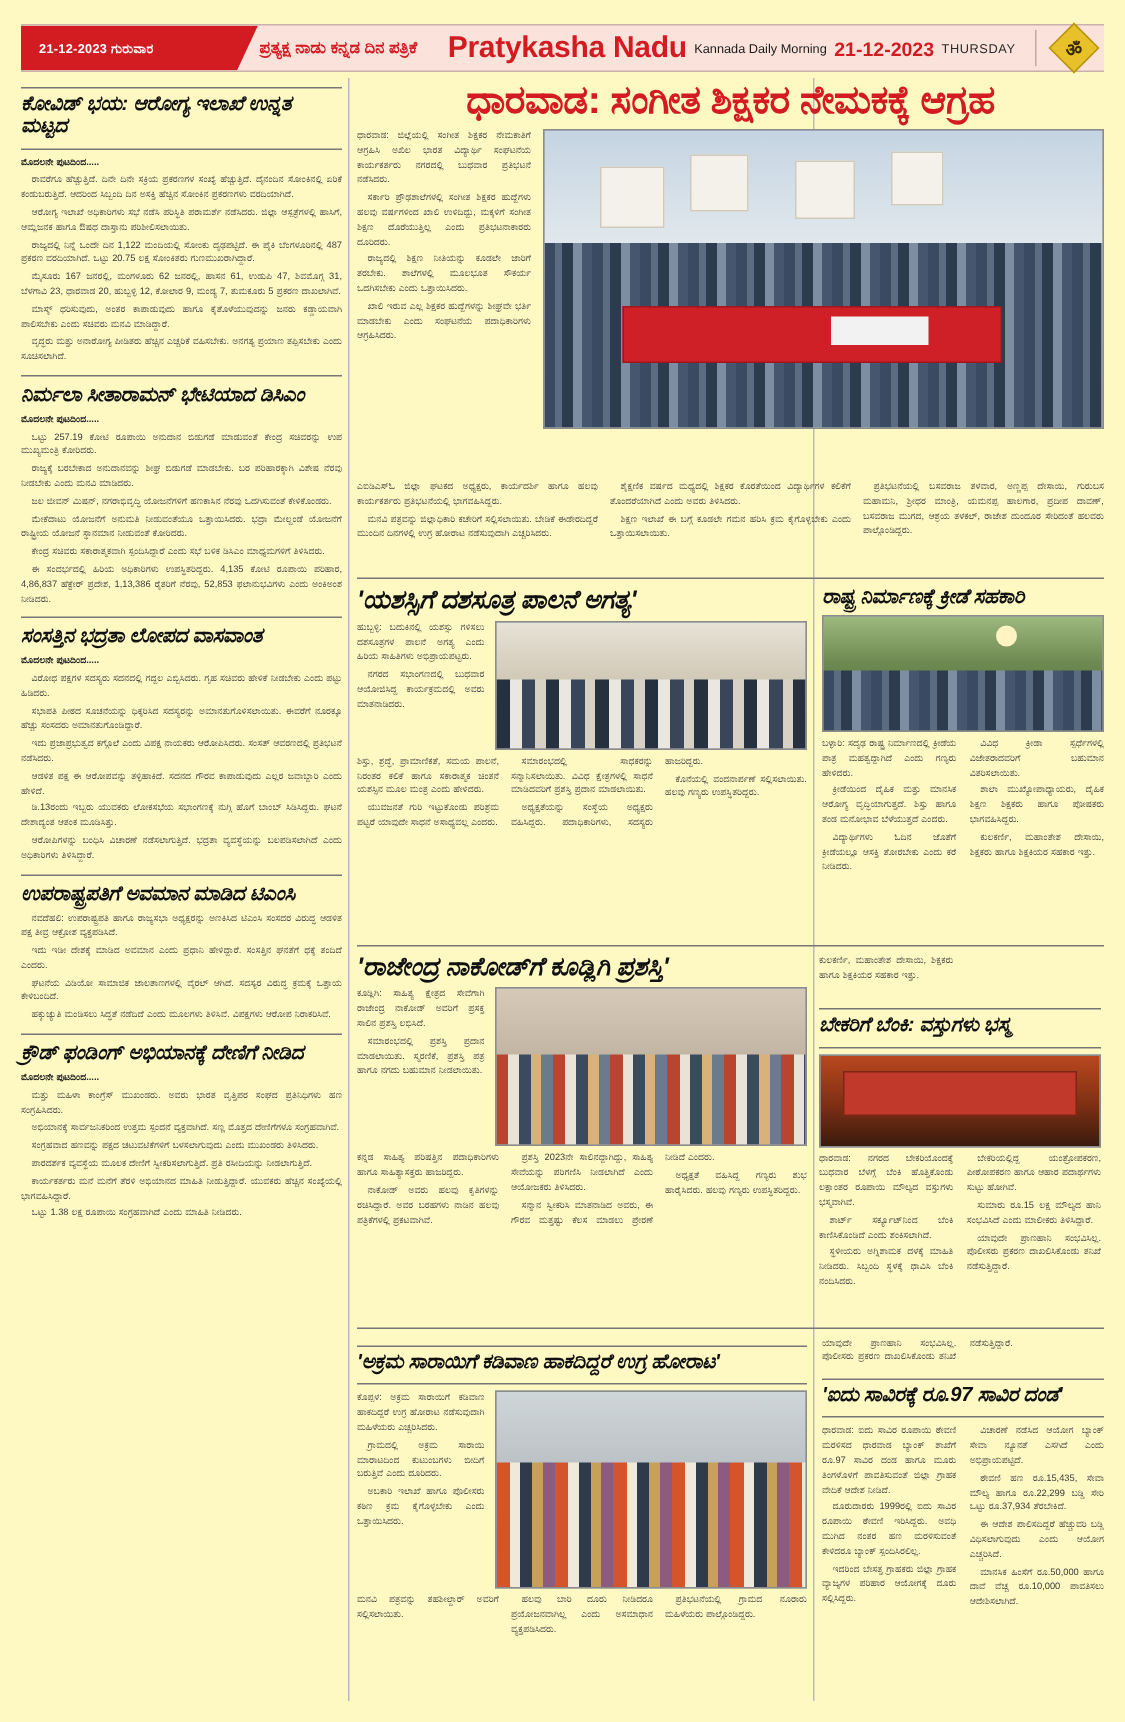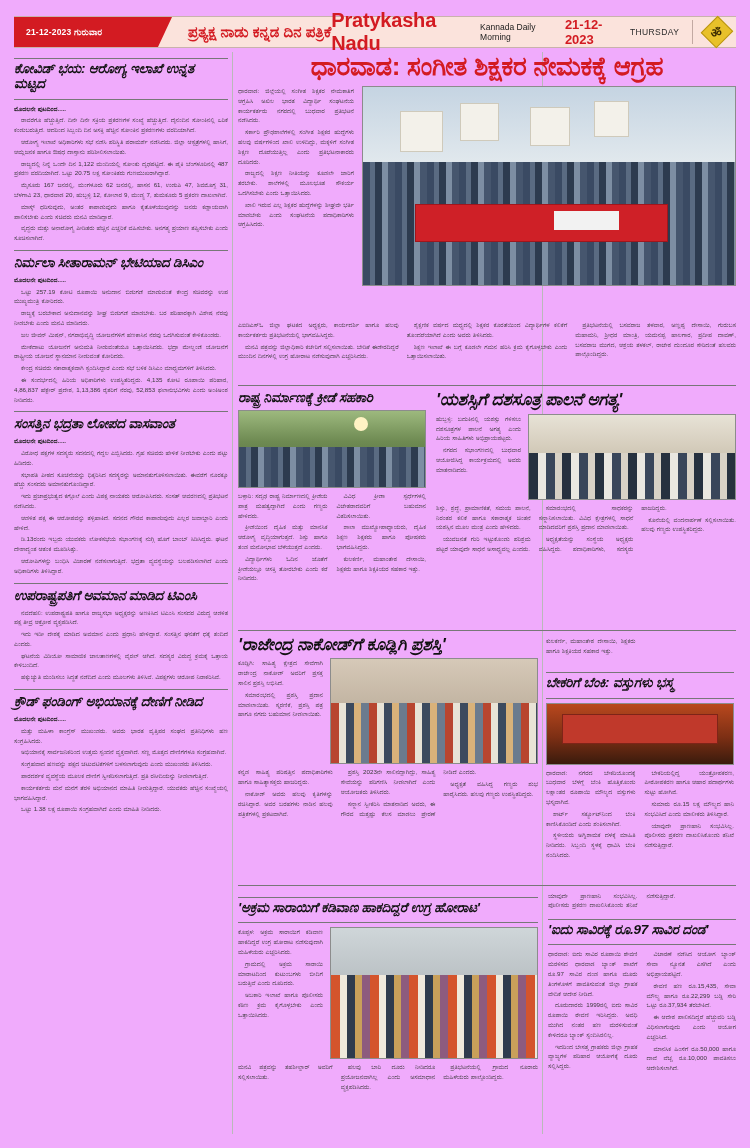--- a/index.html
+++ b/index.html
@@ -1,26 +1,26 @@
 <!DOCTYPE html>
 <html><head>
 <meta charset="utf-8">
 <style>
   html,body{margin:0;padding:0;background:#8a8a8a;}
   body{font-family:"Liberation Sans",sans-serif;}
-  .page{width:750px;height:1148px;background:#f0abfc;position:relative;overflow:hidden;box-sizing:border-box;}
+  .page{width:750px;height:1148px;background:#fef9c3;position:relative;overflow:hidden;box-sizing:border-box;}
 
   
   .masthead{position:absolute;left:14px;top:16px;width:722px;height:30px;
             background:#fbe3dc;border-top:1px solid #c9b2ac;border-bottom:1px solid #c9b2ac;
             display:flex;align-items:center;}
   .dateflag{background:#d31b22;color:#fff;font-size:8.5px;font-weight:bold;letter-spacing:.2px;
             height:30px;display:flex;align-items:center;padding:0 16px 0 12px;
             clip-path:polygon(0 0,100% 0,calc(100% - 14px) 100%,0 100%);min-width:130px;}
-  .kan-title{color:#d31b22;font-size:15px;font-weight:bold;margin-left:16px;white-space:nowrap;}
+  .kan-title{color:#d31b22;font-size:11px;font-weight:bold;margin-left:1px;white-space:nowrap;}
   .mast-right{margin-left:auto;display:flex;align-items:center;gap:5px;padding-right:8px;}
   .brand{color:#d31b22;font-size:20px;font-weight:bold;letter-spacing:-.2px;}
   .brand-sub{color:#1a1a1a;font-size:8.5px;}
   .mast-date{color:#d31b22;font-size:13px;font-weight:bold;}
   .mast-day{color:#2a2a2a;font-size:8.5px;letter-spacing:.4px;}
   .mast-div{width:1px;height:24px;background:#c2a9a2;margin:0 8px;}
   .om{width:22px;height:22px;background:#e8c12a;transform:rotate(45deg);
       display:flex;align-items:center;justify-content:center;border:1px solid #b89413;}
   .om span{transform:rotate(-45deg);font-size:12px;color:#3a2a00;font-weight:bold;}
 
@@ -197,55 +197,55 @@
           <p>ಶೈಕ್ಷಣಿಕ ವರ್ಷದ ಮಧ್ಯದಲ್ಲಿ ಶಿಕ್ಷಕರ ಕೊರತೆಯಿಂದ ವಿದ್ಯಾರ್ಥಿಗಳ ಕಲಿಕೆಗೆ ತೊಂದರೆಯಾಗಿದೆ ಎಂದು ಅವರು ತಿಳಿಸಿದರು.</p>
           <p>ಶಿಕ್ಷಣ ಇಲಾಖೆ ಈ ಬಗ್ಗೆ ಕೂಡಲೇ ಗಮನ ಹರಿಸಿ ಕ್ರಮ ಕೈಗೊಳ್ಳಬೇಕು ಎಂದು ಒತ್ತಾಯಿಸಲಾಯಿತು.</p>
           <p>ಪ್ರತಿಭಟನೆಯಲ್ಲಿ ಬಸವರಾಜ ತಳವಾರ, ಅಣ್ಣಪ್ಪ ದೇಸಾಯಿ, ಗುರುಬಸ ಮಹಾಮನಿ, ಶ್ರೀಧರ ಮಾಂತ್ರಿ, ಯಮನಪ್ಪ ಹಾಲಗಾರ, ಪ್ರದೀಪ ದಾವಣ್, ಬಸವರಾಜ ಮುಗದ, ಆಶ್ರಯ ತಳಕಲ್, ರಾಜೇಶ ದುಂದೂರ ಸೇರಿದಂತೆ ಹಲವರು ಪಾಲ್ಗೊಂಡಿದ್ದರು.</p>
         </div>
       </div>
 
       <div class="rule-h"></div>
 
       <div style="display:flex;gap:10px;">
 
+        <div style="width:300px;">
+          <div class="hl-sec">'ಯಶಸ್ಸಿಗೆ ದಶಸೂತ್ರ ಪಾಲನೆ ಅಗತ್ಯ'</div>
+          <div style="display:flex;gap:7px;">
+            <div class="cont" style="width:85px;height:86px">
+              <p class="noind">ಹುಬ್ಬಳ್ಳಿ: ಬದುಕಿನಲ್ಲಿ ಯಶಸ್ಸು ಗಳಿಸಲು ದಶಸೂತ್ರಗಳ ಪಾಲನೆ ಅಗತ್ಯ ಎಂದು ಹಿರಿಯ ಸಾಹಿತಿಗಳು ಅಭಿಪ್ರಾಯಪಟ್ಟರು.</p>
+              <p>ನಗರದ ಸಭಾಂಗಣದಲ್ಲಿ ಬುಧವಾರ ಆಯೋಜಿಸಿದ್ದ ಕಾರ್ಯಕ್ರಮದಲ್ಲಿ ಅವರು ಮಾತನಾಡಿದರು.</p>
+            </div>
+            <div class="photo" style="width:208px;height:86px">
+              <div class="ph-ind"></div>
+                <div class="ph-stage"></div>
+            </div>
+          </div>
+          <div class="cont cols3" style="margin-top:3px;height:122px">
+            <p class="noind">ಶಿಸ್ತು, ಶ್ರದ್ಧೆ, ಪ್ರಾಮಾಣಿಕತೆ, ಸಮಯ ಪಾಲನೆ, ನಿರಂತರ ಕಲಿಕೆ ಹಾಗೂ ಸಕಾರಾತ್ಮಕ ಚಿಂತನೆ ಯಶಸ್ಸಿನ ಮೂಲ ಮಂತ್ರ ಎಂದು ಹೇಳಿದರು.</p>
+            <p>ಯುವಜನತೆ ಗುರಿ ಇಟ್ಟುಕೊಂಡು ಪರಿಶ್ರಮ ಪಟ್ಟರೆ ಯಾವುದೇ ಸಾಧನೆ ಅಸಾಧ್ಯವಲ್ಲ ಎಂದರು.</p>
+            <p>ಸಮಾರಂಭದಲ್ಲಿ ಸಾಧಕರನ್ನು ಸನ್ಮಾನಿಸಲಾಯಿತು. ವಿವಿಧ ಕ್ಷೇತ್ರಗಳಲ್ಲಿ ಸಾಧನೆ ಮಾಡಿದವರಿಗೆ ಪ್ರಶಸ್ತಿ ಪ್ರದಾನ ಮಾಡಲಾಯಿತು.</p>
+            <p>ಅಧ್ಯಕ್ಷತೆಯನ್ನು ಸಂಸ್ಥೆಯ ಅಧ್ಯಕ್ಷರು ವಹಿಸಿದ್ದರು. ಪದಾಧಿಕಾರಿಗಳು, ಸದಸ್ಯರು ಹಾಜರಿದ್ದರು.</p>
+            <p>ಕೊನೆಯಲ್ಲಿ ವಂದನಾರ್ಪಣೆ ಸಲ್ಲಿಸಲಾಯಿತು. ಹಲವು ಗಣ್ಯರು ಉಪಸ್ಥಿತರಿದ್ದರು.</p>
+          </div>
+        </div>
+
         <div style="width:188px;">
           <div class="hl-sec sm">ರಾಷ್ಟ್ರ ನಿರ್ಮಾಣಕ್ಕೆ ಕ್ರೀಡೆ ಸಹಕಾರಿ</div>
           <div class="photo" style="width:100%;height:78px">
             <div class="ph-green"></div>
               <div class="ph-sun"></div>
             <div class="ph-crowd" style="height:52%"></div>
           </div>
           <div class="cont cols2" style="margin-top:3px;height:128px">
             <p class="noind">ಬಳ್ಳಾರಿ: ಸದೃಢ ರಾಷ್ಟ್ರ ನಿರ್ಮಾಣದಲ್ಲಿ ಕ್ರೀಡೆಯ ಪಾತ್ರ ಮಹತ್ವದ್ದಾಗಿದೆ ಎಂದು ಗಣ್ಯರು ಹೇಳಿದರು.</p>
             <p>ಕ್ರೀಡೆಯಿಂದ ದೈಹಿಕ ಮತ್ತು ಮಾನಸಿಕ ಆರೋಗ್ಯ ವೃದ್ಧಿಯಾಗುತ್ತದೆ. ಶಿಸ್ತು ಹಾಗೂ ತಂಡ ಮನೋಭಾವ ಬೆಳೆಯುತ್ತದೆ ಎಂದರು.</p>
             <p>ವಿದ್ಯಾರ್ಥಿಗಳು ಓದಿನ ಜೊತೆಗೆ ಕ್ರೀಡೆಯಲ್ಲೂ ಆಸಕ್ತಿ ತೋರಬೇಕು ಎಂದು ಕರೆ ನೀಡಿದರು.</p>
             <p>ವಿವಿಧ ಕ್ರೀಡಾ ಸ್ಪರ್ಧೆಗಳಲ್ಲಿ ವಿಜೇತರಾದವರಿಗೆ ಬಹುಮಾನ ವಿತರಿಸಲಾಯಿತು.</p>
             <p>ಶಾಲಾ ಮುಖ್ಯೋಪಾಧ್ಯಾಯರು, ದೈಹಿಕ ಶಿಕ್ಷಣ ಶಿಕ್ಷಕರು ಹಾಗೂ ಪೋಷಕರು ಭಾಗವಹಿಸಿದ್ದರು.</p>
             <p>ಕುಲಕರ್ಣಿ, ಮಹಾಂತೇಶ ದೇಸಾಯಿ, ಶಿಕ್ಷಕರು ಹಾಗೂ ಶಿಕ್ಷಕಿಯರ ಸಹಕಾರ ಇತ್ತು.</p>
-          </div>
-        </div>
-
-        <div style="width:300px;">
-          <div class="hl-sec">'ಯಶಸ್ಸಿಗೆ ದಶಸೂತ್ರ ಪಾಲನೆ ಅಗತ್ಯ'</div>
-          <div style="display:flex;gap:7px;">
-            <div class="cont" style="width:85px;height:86px">
-              <p class="noind">ಹುಬ್ಬಳ್ಳಿ: ಬದುಕಿನಲ್ಲಿ ಯಶಸ್ಸು ಗಳಿಸಲು ದಶಸೂತ್ರಗಳ ಪಾಲನೆ ಅಗತ್ಯ ಎಂದು ಹಿರಿಯ ಸಾಹಿತಿಗಳು ಅಭಿಪ್ರಾಯಪಟ್ಟರು.</p>
-              <p>ನಗರದ ಸಭಾಂಗಣದಲ್ಲಿ ಬುಧವಾರ ಆಯೋಜಿಸಿದ್ದ ಕಾರ್ಯಕ್ರಮದಲ್ಲಿ ಅವರು ಮಾತನಾಡಿದರು.</p>
-            </div>
-            <div class="photo" style="width:208px;height:86px">
-              <div class="ph-ind"></div>
-                <div class="ph-stage"></div>
-            </div>
-          </div>
-          <div class="cont cols3" style="margin-top:3px;height:122px">
-            <p class="noind">ಶಿಸ್ತು, ಶ್ರದ್ಧೆ, ಪ್ರಾಮಾಣಿಕತೆ, ಸಮಯ ಪಾಲನೆ, ನಿರಂತರ ಕಲಿಕೆ ಹಾಗೂ ಸಕಾರಾತ್ಮಕ ಚಿಂತನೆ ಯಶಸ್ಸಿನ ಮೂಲ ಮಂತ್ರ ಎಂದು ಹೇಳಿದರು.</p>
-            <p>ಯುವಜನತೆ ಗುರಿ ಇಟ್ಟುಕೊಂಡು ಪರಿಶ್ರಮ ಪಟ್ಟರೆ ಯಾವುದೇ ಸಾಧನೆ ಅಸಾಧ್ಯವಲ್ಲ ಎಂದರು.</p>
-            <p>ಸಮಾರಂಭದಲ್ಲಿ ಸಾಧಕರನ್ನು ಸನ್ಮಾನಿಸಲಾಯಿತು. ವಿವಿಧ ಕ್ಷೇತ್ರಗಳಲ್ಲಿ ಸಾಧನೆ ಮಾಡಿದವರಿಗೆ ಪ್ರಶಸ್ತಿ ಪ್ರದಾನ ಮಾಡಲಾಯಿತು.</p>
-            <p>ಅಧ್ಯಕ್ಷತೆಯನ್ನು ಸಂಸ್ಥೆಯ ಅಧ್ಯಕ್ಷರು ವಹಿಸಿದ್ದರು. ಪದಾಧಿಕಾರಿಗಳು, ಸದಸ್ಯರು ಹಾಜರಿದ್ದರು.</p>
-            <p>ಕೊನೆಯಲ್ಲಿ ವಂದನಾರ್ಪಣೆ ಸಲ್ಲಿಸಲಾಯಿತು. ಹಲವು ಗಣ್ಯರು ಉಪಸ್ಥಿತರಿದ್ದರು.</p>
           </div>
         </div>
       </div>
 
       <div class="rule-h"></div>
 
       <div style="display:flex;gap:8px;">
 
         <div style="width:300px;">
           <div class="hl-sec">'ರಾಜೇಂದ್ರ ನಾಕೋಡ್‌ಗೆ ಕೂಡ್ಲಿಗಿ ಪ್ರಶಸ್ತಿ'</div>

